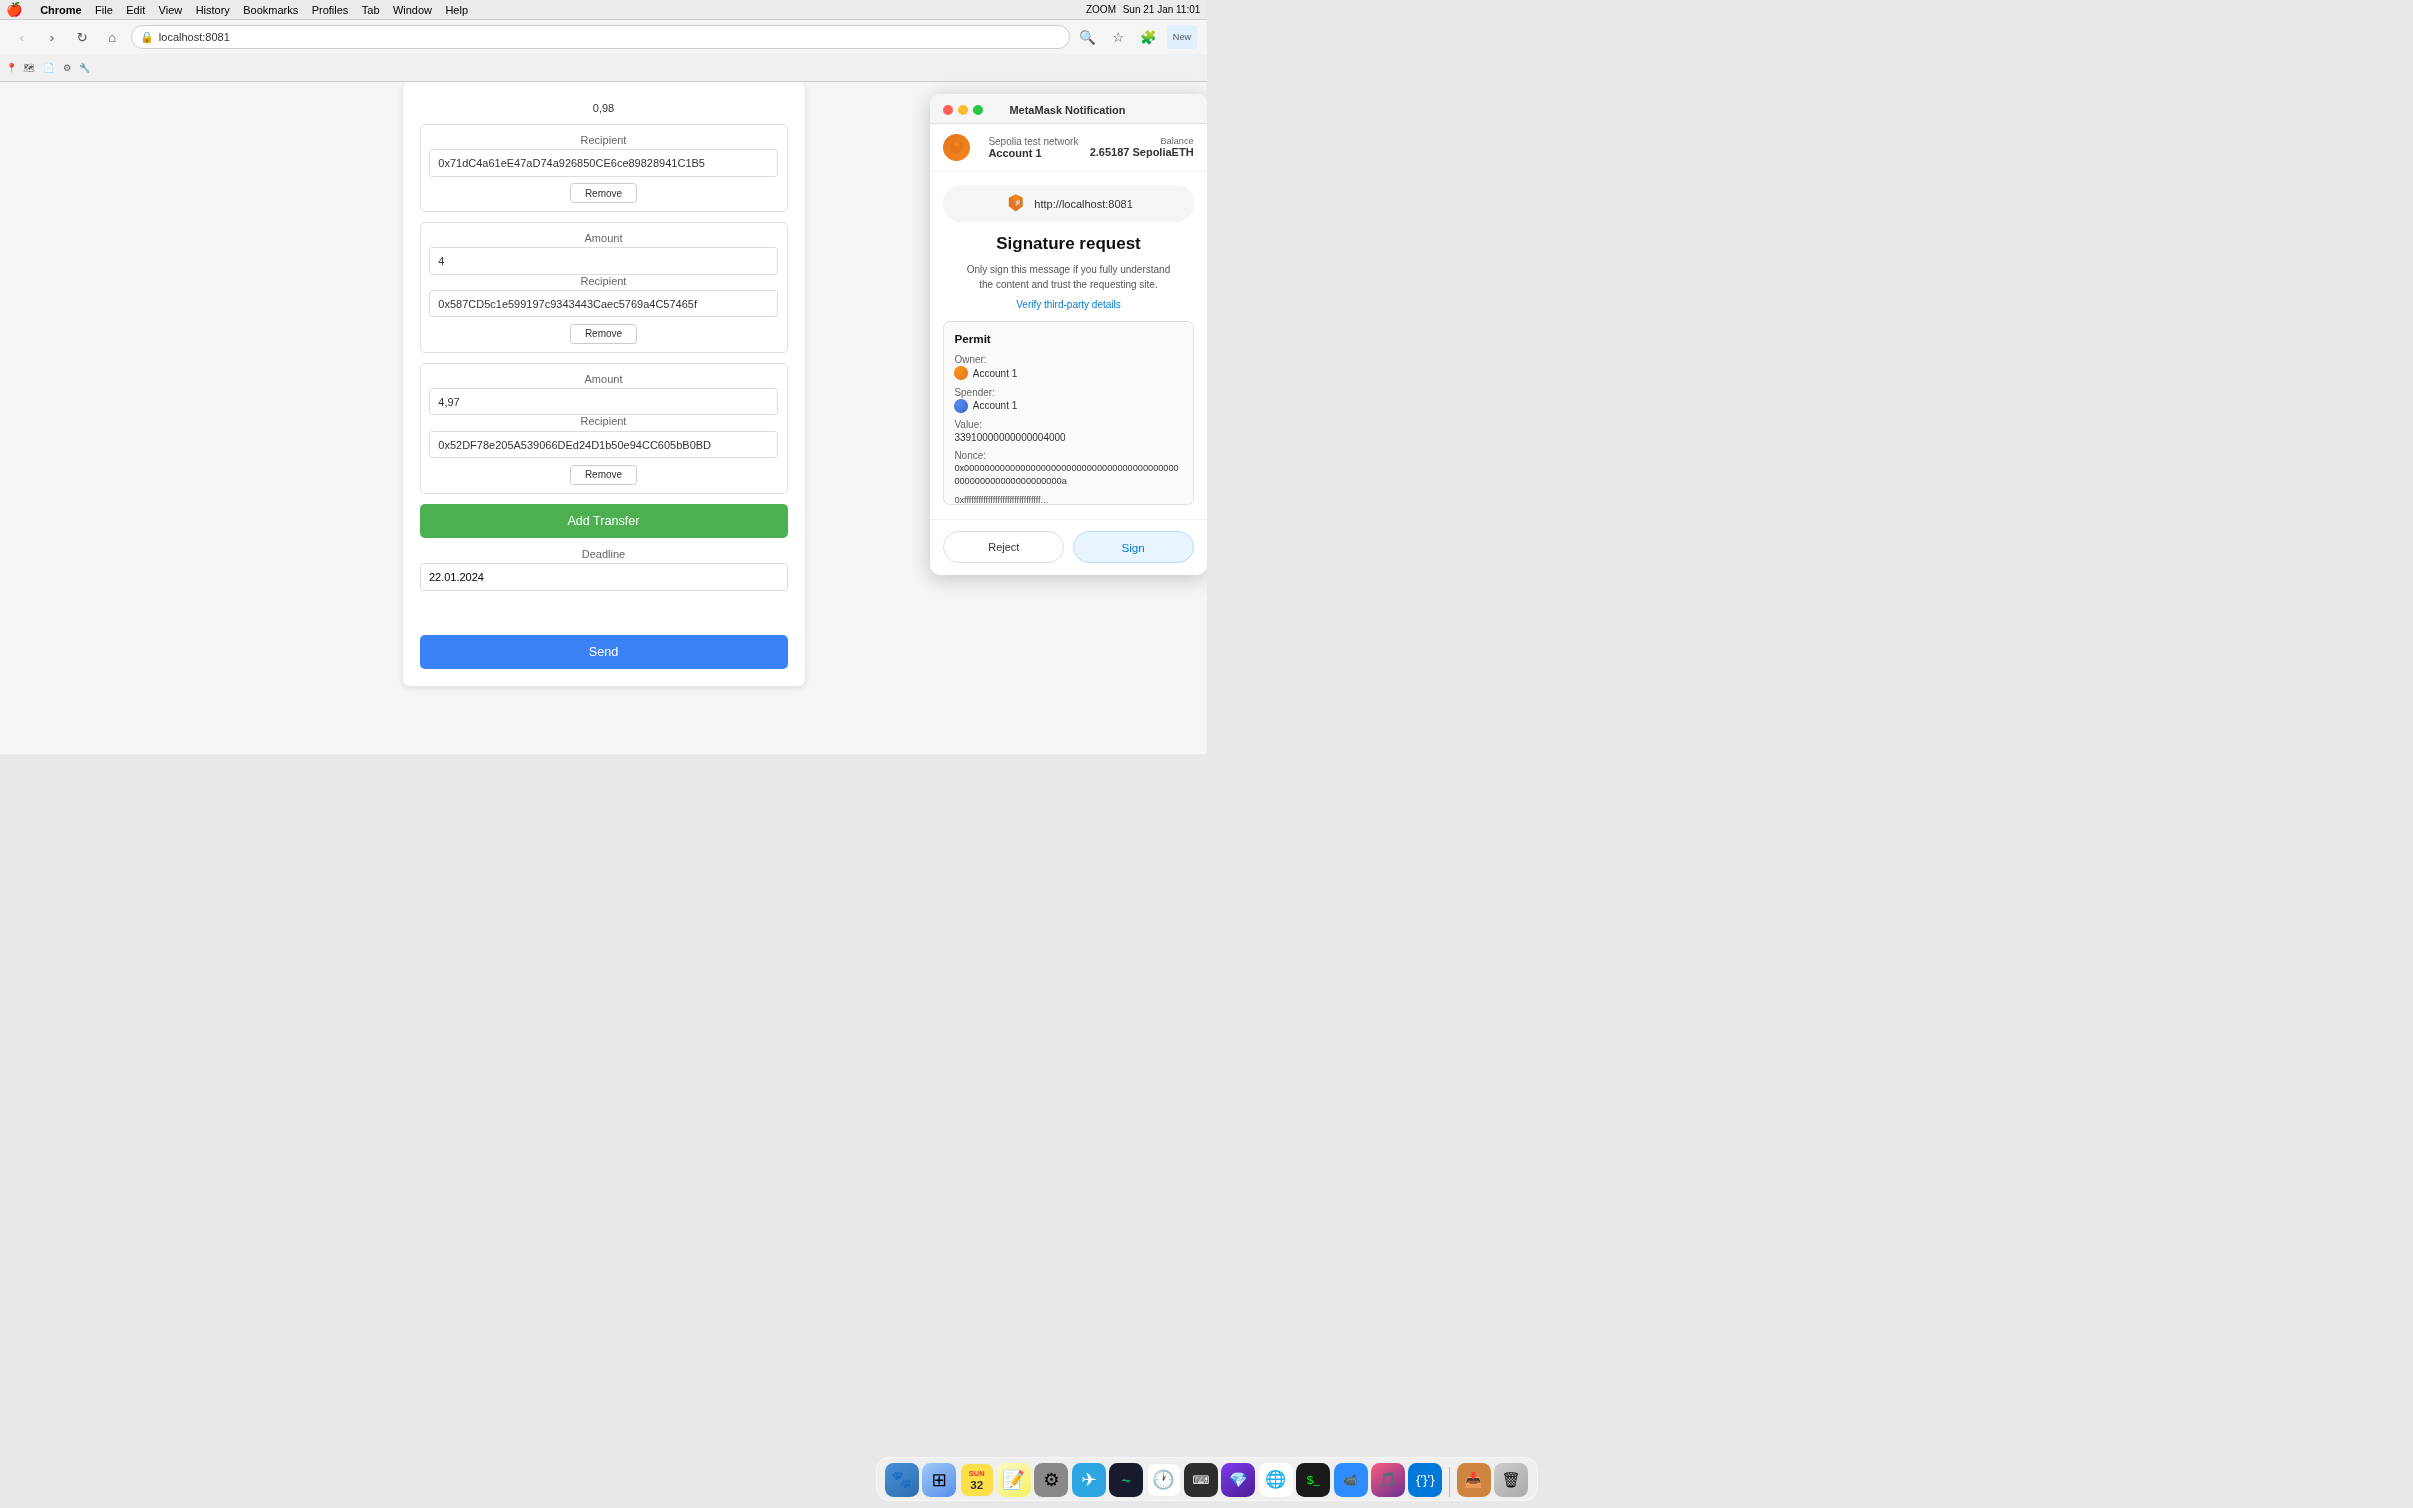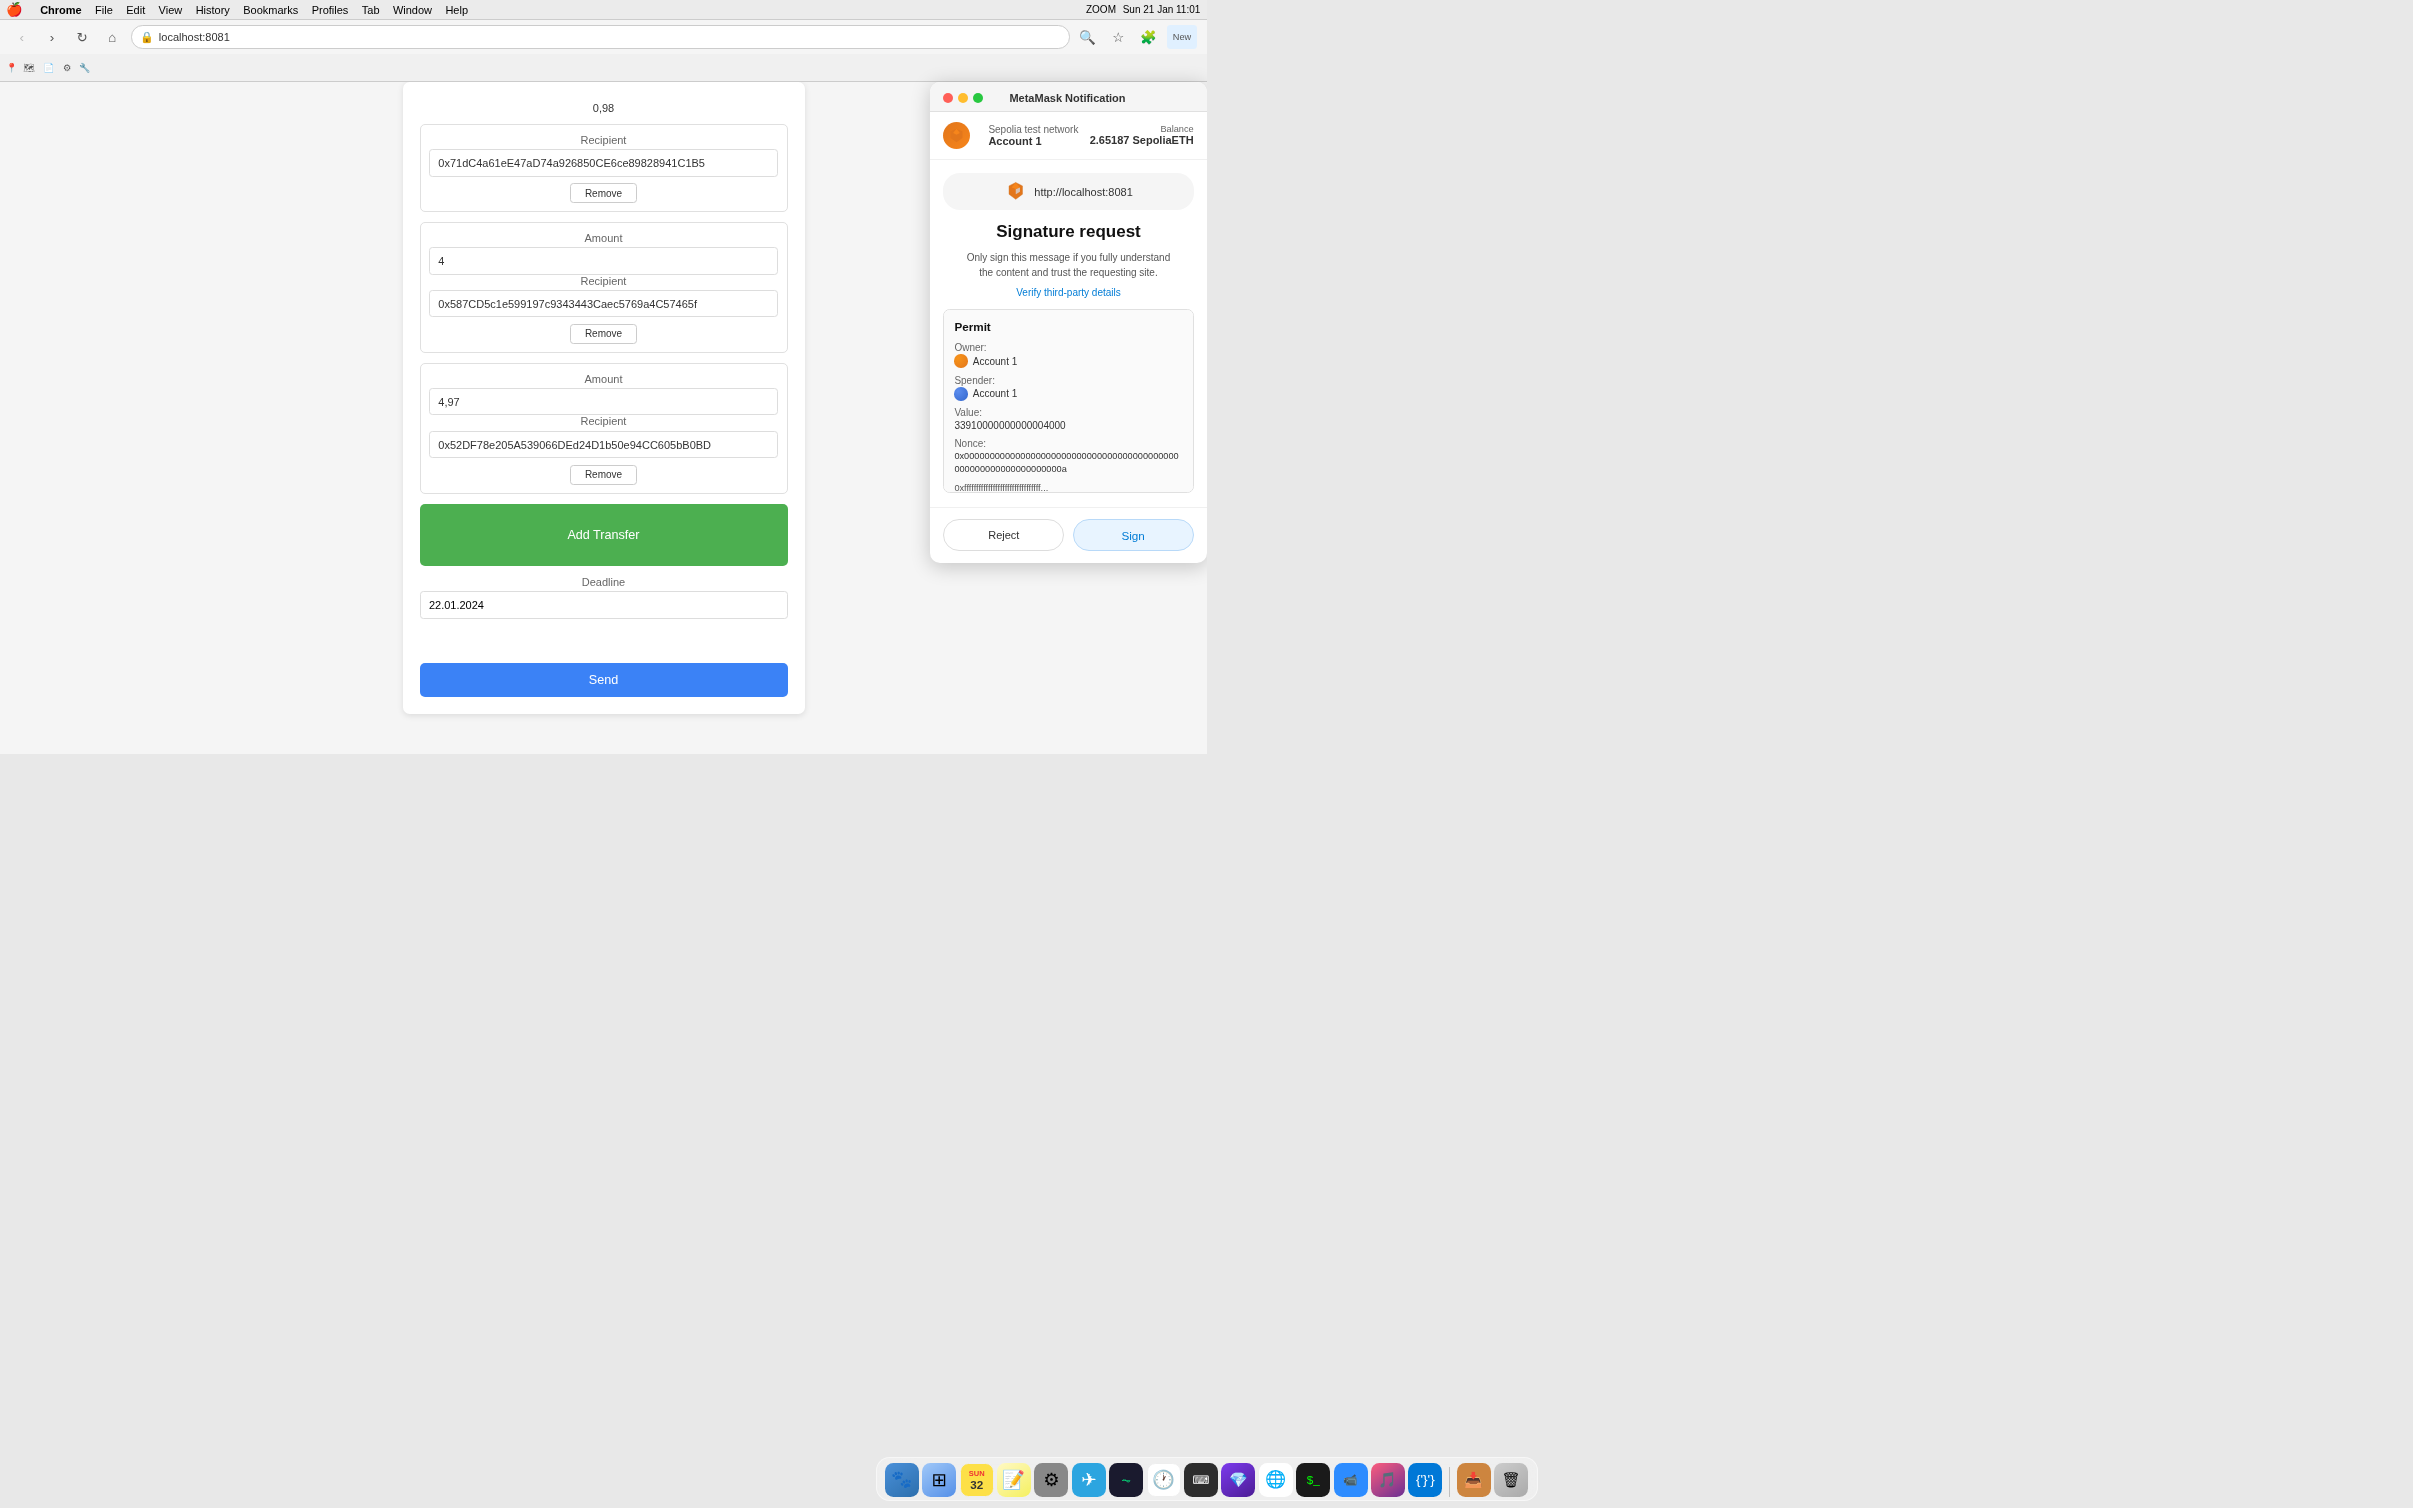--- a/index.html
+++ b/index.html
@@ -148,21 +148,21 @@
       background: white;
       border: 0.8px solid #ccc;
       border-radius: 3.4px;
       font-size: 10px;
       color: #333;
       cursor: pointer;
     }
 
     .add-transfer-btn {
       width: 100%;
-      padding: 24px;
+      padding: 10px;
       background: #4CAF50;
       color: white;
       border: none;
       border-radius: 5px;
       font-size: 12.6px;
       font-weight: 500;
       cursor: pointer;
       margin-bottom: 10px;
     }
 
@@ -192,21 +192,21 @@
       color: #333;
       text-align: center;
       margin-bottom: 6.7px;
       padding: 3.4px 0;
     }
 
     
     .metamask-notification {
       position: absolute;
       right: 0;
-      top: 0;
+      top: 12px;
       width: 277px;
       background: white;
       border-radius: 10px;
       box-shadow: 0 3.4px 20px rgba(0,0,0,0.2);
       overflow: hidden;
       z-index: 200;
     }
 
     .mm-title-bar {
       background: #f5f5f5;

